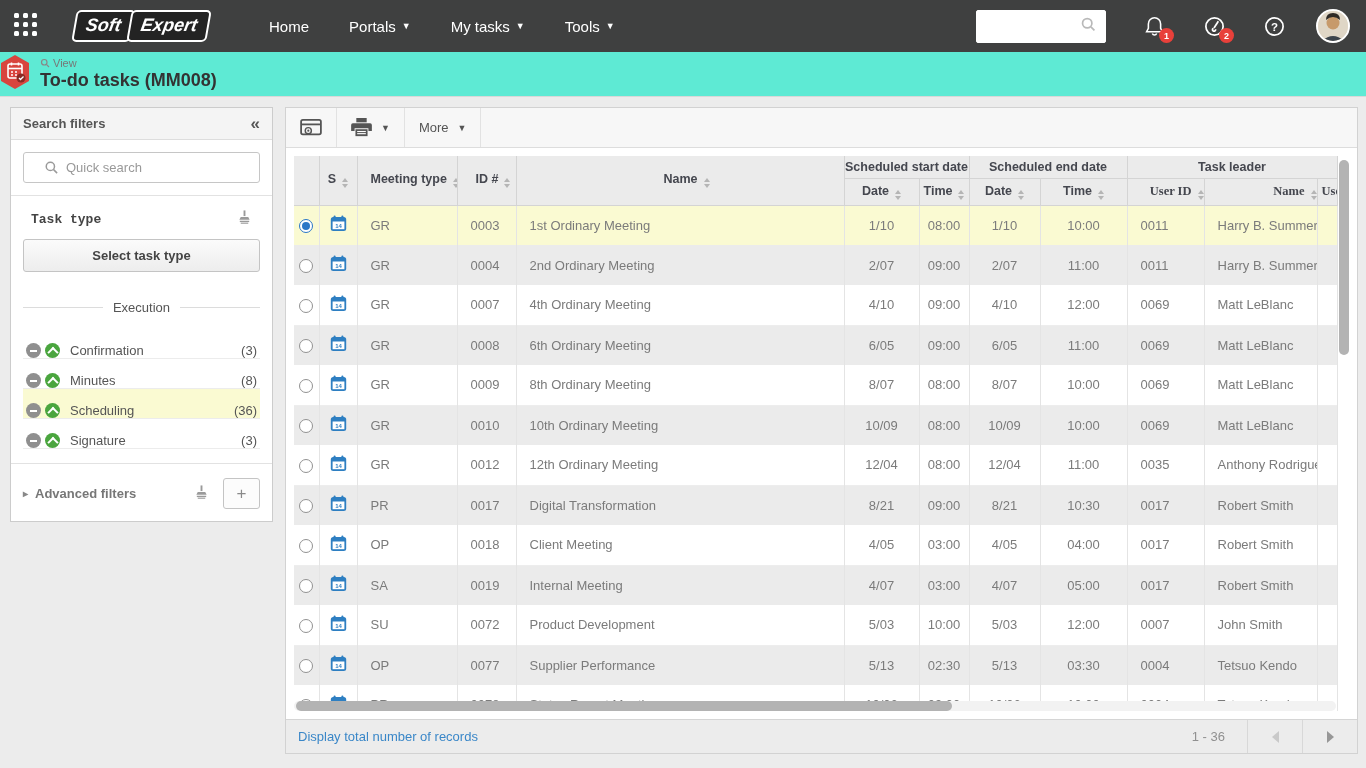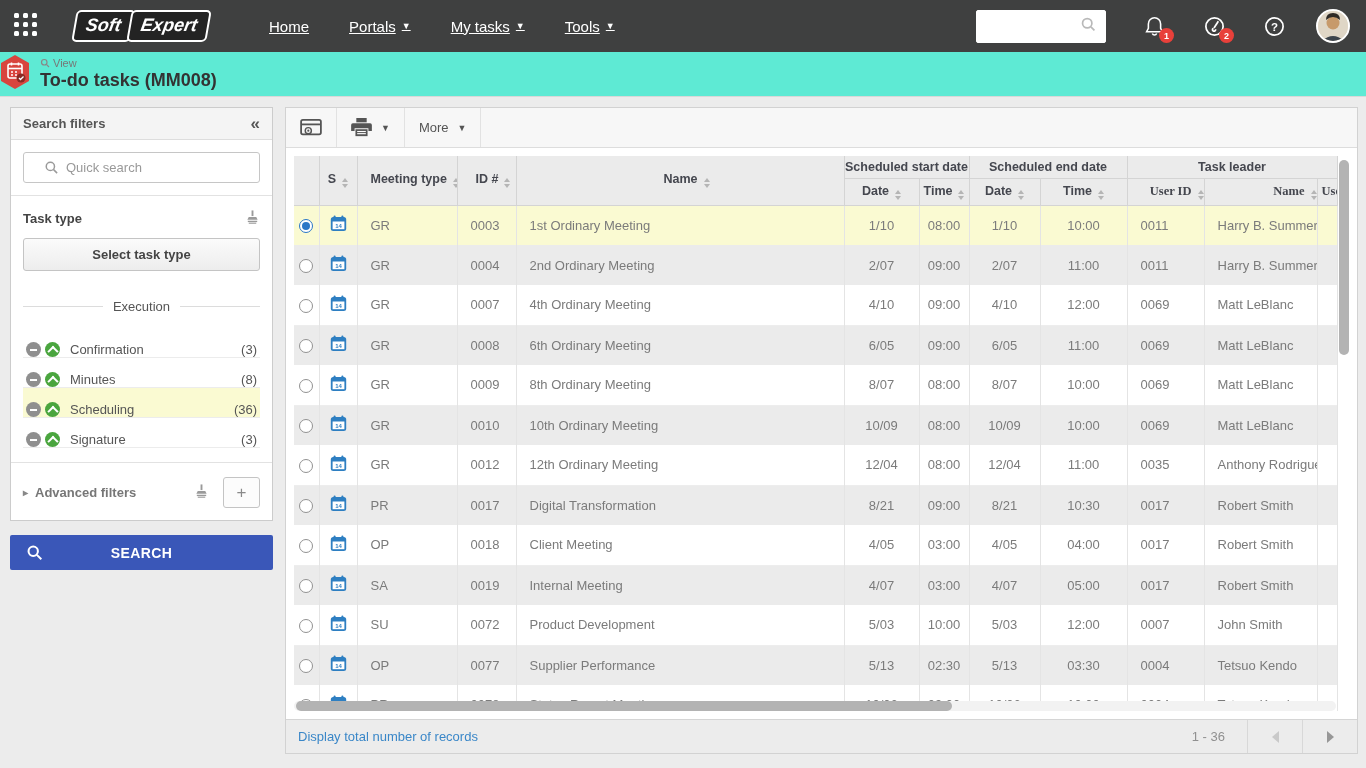--- a/index.html
+++ b/index.html
@@ -10,21 +10,21 @@
   .topnav { height:52px; background:#3f4040; display:flex; align-items:center; }
   .apps-grid { width:26px; height:26px; margin-left:14px; display:grid;
     grid-template-columns:repeat(3,6px); grid-template-rows:repeat(3,6px); gap:3px; cursor:pointer; }
   .apps-grid i { width:5px; height:5px; background:#fff; border-radius:1.5px; }
   .logo { display:flex; margin-left:34px; transform:skewX(-10deg); cursor:pointer; }
   .logo span { display:block; background:#232323; border:2px solid #fff; border-radius:5px;
     color:#fff; font-weight:bold; font-style:italic; font-size:18px; padding:3px 10px 4px; }
   .logo span:last-child { margin-left:-4px; }
   .nav-items { display:flex; margin-left:40px; }
   .nav-item { color:#fff; font-size:15px; padding:0 20px; height:46px; display:flex;
-    align-items:center; cursor:pointer;text-decoration:underline; }
+    align-items:center; cursor:pointer; }
   .nav-caret { font-size:9px; margin-left:6px; color:#fff; }
   .topnav-right { margin-left:auto; display:flex; align-items:center; }
   .topnav-search { width:130px; height:33px; background:#fff; border:1px solid #fff; border-radius:2px;
     display:flex; align-items:center; padding:0 8px; }
   .topnav-search input { border:0; outline:0; flex:1; width:90px; font-size:13px; }
   .icon-btn { position:relative; margin-left:36px; cursor:pointer; width:24px; height:26px;
     display:flex; align-items:center; justify-content:center; }
   .badge { position:absolute; right:-8px; bottom:-4px; min-width:15px; height:15px; border-radius:8px;
     background:#e8403a; color:#fff; font-size:9px; font-weight:bold; display:flex;
     align-items:center; justify-content:center; padding:0 3px; }
@@ -47,21 +47,21 @@
   .fc-head { height:32px; background:#f4f4f4; border-bottom:1px solid #ddd; display:flex;
     align-items:center; padding:0 12px; font-weight:bold; font-size:13px; color:#555; }
   .collapse-ic { margin-left:auto; font-size:17px; color:#555; cursor:pointer; line-height:1; }
   .fc-body { padding:12px; }
   .quick-search { height:31px; border:1px solid #c6c6c6; border-radius:3px; display:flex;
     align-items:center; padding:0 20px; }
   .quick-search input { border:0; outline:0; flex:1; width:10px; font-size:13px; margin-left:7px; color:#555; }
   .quick-search input::placeholder { color:#999; }
   .bleed-divider { border-top:1px solid #e2e2e2; margin:12px -12px 0; }
   .tt-row { display:flex; align-items:center; font-weight:bold; font-size:13px; color:#444;
-    margin:13px 0 10px; }
+    margin:13px 8px 10px;font-family:Liberation Mono, monospace; }
   .tt-row .broom { margin-left:auto; }
   .select-type-btn { width:100%; height:33px; background:linear-gradient(#fbfbfb,#ededed);
     border:1px solid #c4c4c4; border-radius:3px; font-weight:bold; font-size:13px; color:#444;
     cursor:pointer; font-family:inherit; }
   .exec-divider { display:flex; align-items:center; margin:16px 0 2px; color:#555; font-size:13px; }
   .exec-divider::before, .exec-divider::after { content:""; flex:1; border-top:1px solid #dcdcdc; }
   .exec-divider span { margin:12px 10px; }
   .f-item { height:30px; display:flex; align-items:flex-end; border-bottom:1px solid #ececec;
     padding:0 3px; font-size:13px; color:#555; cursor:pointer; }
   .f-item.hl { background:#fafad2; }
@@ -317,27 +317,20 @@
                 <rect x="7" y="1" width="2" height="6"></rect>
                 <path d="M4 8 h8 l1.5 3 h-11z"></path>
                 <rect x="3" y="12" width="10" height="1.4"></rect>
                 <rect x="4" y="14" width="8" height="1.2"></rect>
               </svg>
           </span>
           <span class="plus-btn">+</span>
         </div>
       </div>
     </div>
-    <button class="search-btn">
-      <svg width="17" height="17" viewBox="0 0 20 20">
-          <circle cx="8.5" cy="8.5" r="5.5" fill="none" stroke="#fff" stroke-width="2.4"></circle>
-          <line x1="12.8" y1="12.8" x2="18" y2="18" stroke="#fff" stroke-width="2.4"></line>
-        </svg>
-      <span>SEARCH</span>
-    </button>
   </div>
 
   <div class="main">
     <div class="toolbar">
       <div class="tb-btn">
         <svg width="22" height="18" viewBox="0 0 24 20">
           <rect x="1" y="1" width="22" height="16" rx="2" fill="none" stroke="#555" stroke-width="2"></rect>
           <line x1="1" y1="6" x2="23" y2="6" stroke="#555" stroke-width="2"></line>
           <circle cx="9" cy="13" r="3.4" fill="none" stroke="#555" stroke-width="1.6"></circle>
           <circle cx="9" cy="13" r="1.2" fill="#555"></circle>

